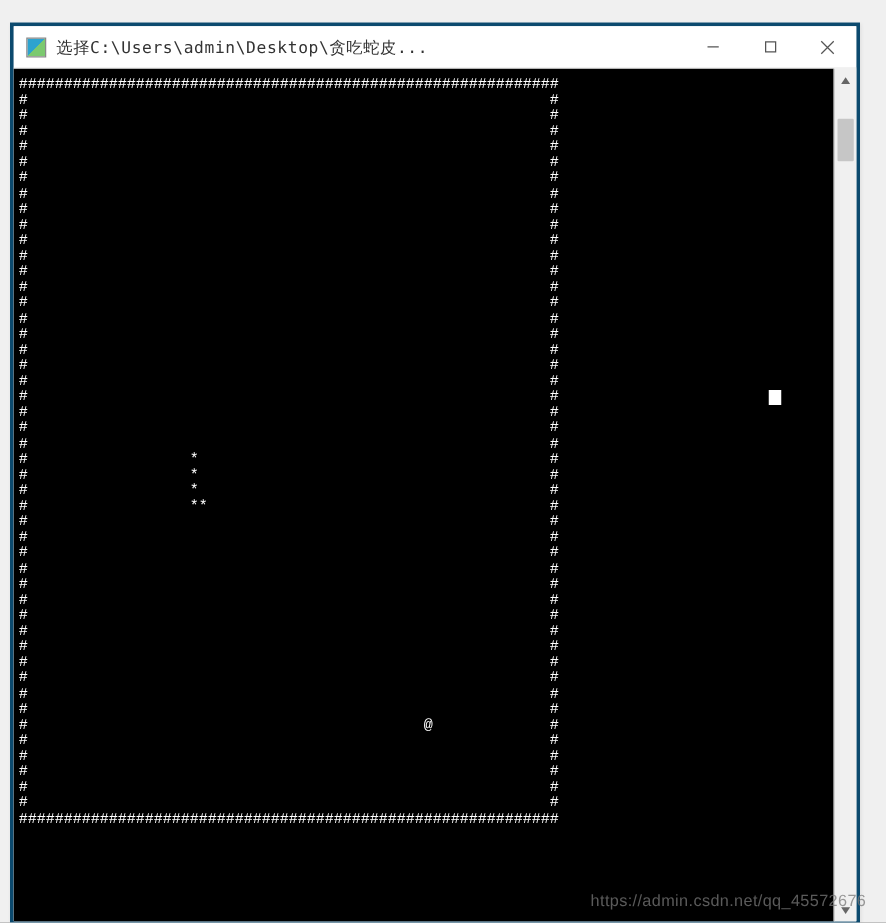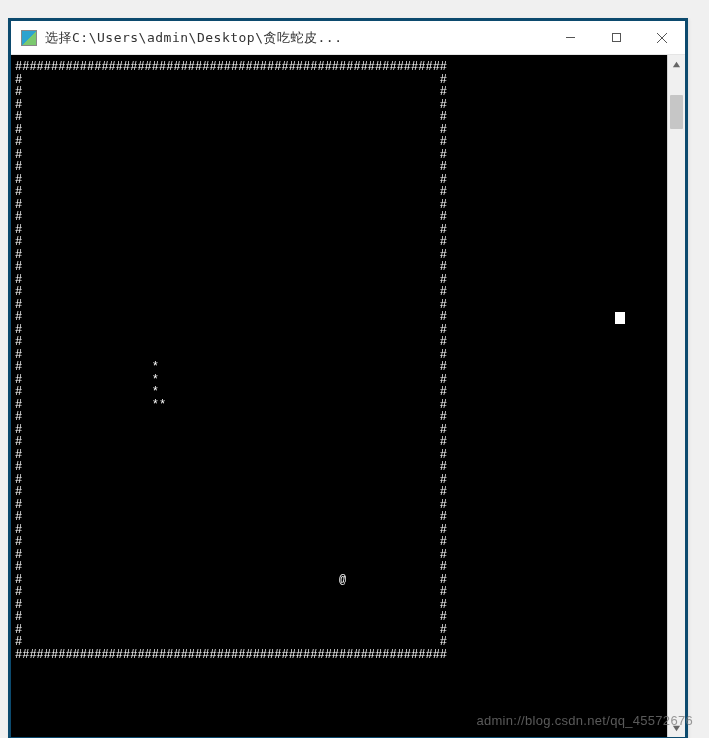--- a/index.html
+++ b/index.html
@@ -160,14 +160,14 @@
         <div class="sb-thumb"></div>
         <div class="sb-arrow" style="position:absolute;bottom:0;">
           <svg viewBox="0 0 10 10">
               <path d="M1 2 L9 2 L5 8 Z"></path>
             </svg>
         </div>
       </div>
     </div>
   </div>
 
-  <div class="watermark">admin://blog.csdn.net/qq_45572676</div>
+  <div class="watermark">https://admin.csdn.net/qq_45572676</div>
 </div>
 
 </body></html>

